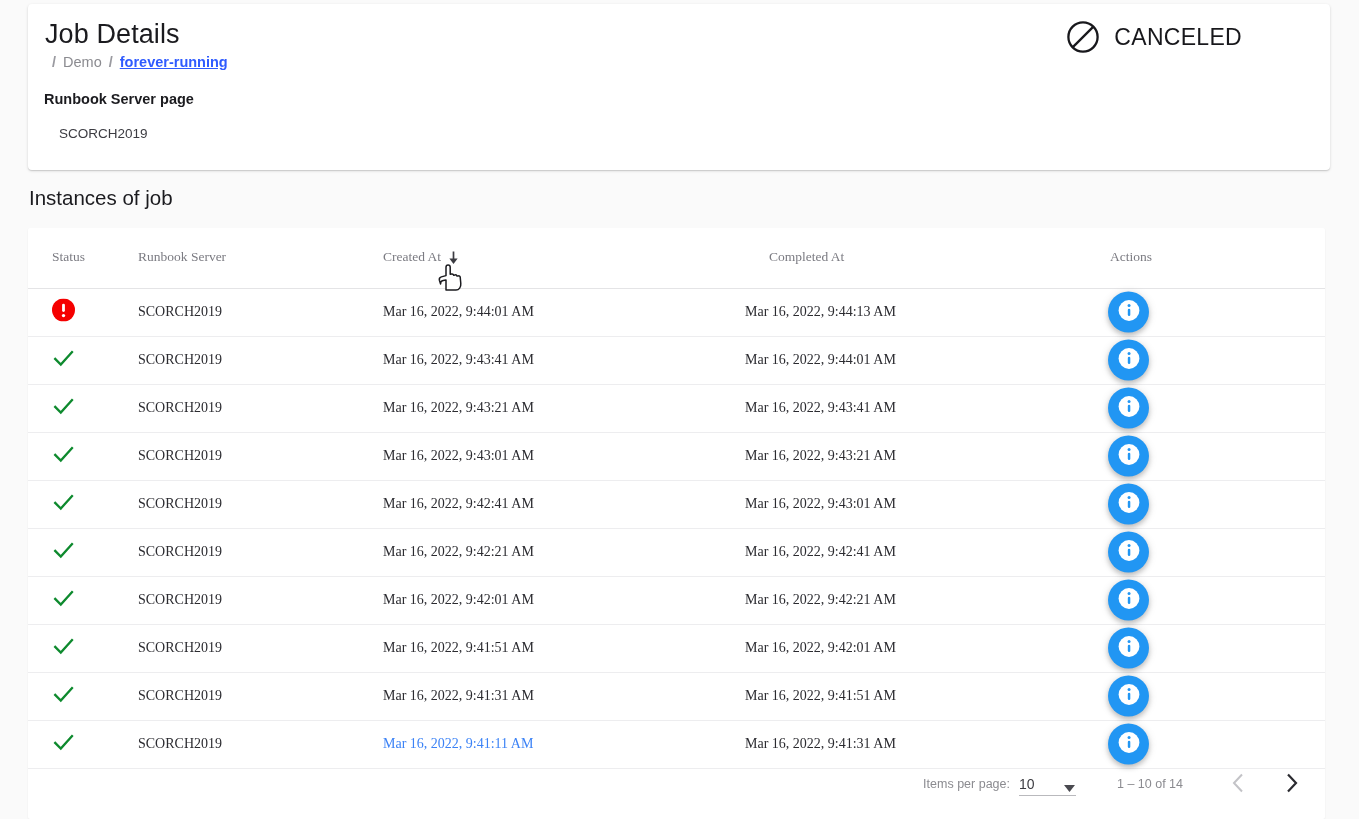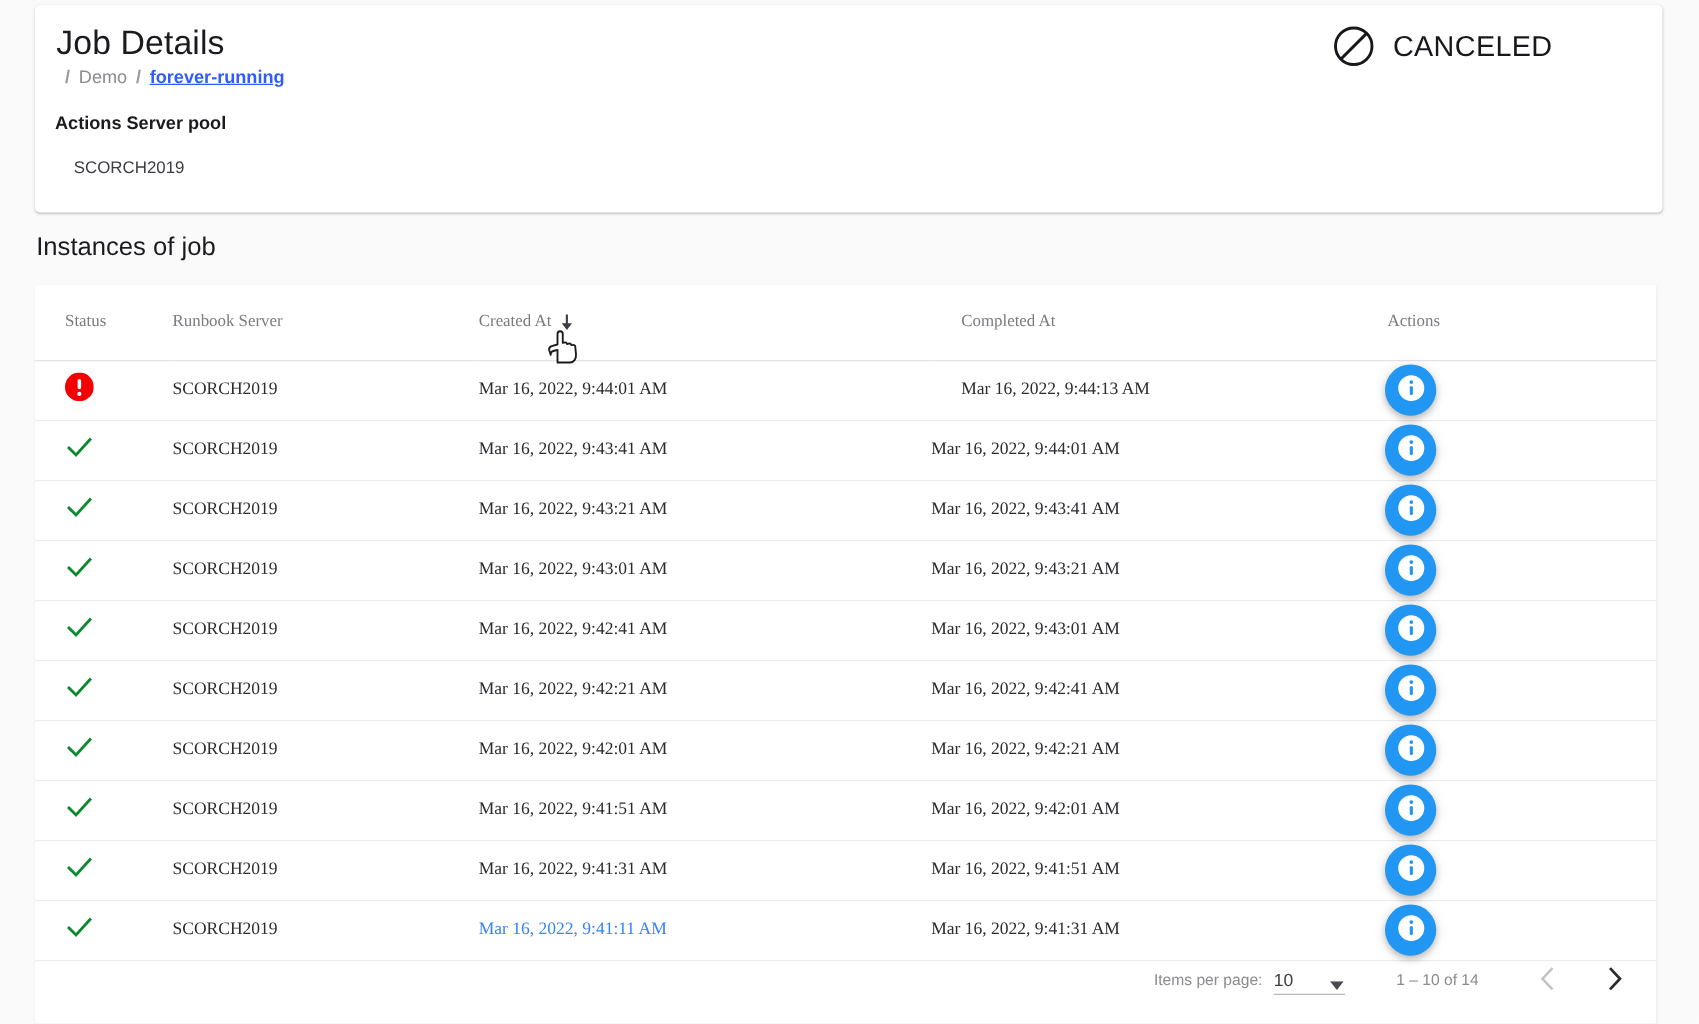--- a/index.html
+++ b/index.html
@@ -229,21 +229,21 @@
 
     <div class="page-title">Job Details</div>
 
     <div class="breadcrumb">
       <span class="sep">/</span>
       <span class="crumb-static">Demo</span>
       <span class="sep">/</span>
       <span class="crumb-link">forever-running</span>
     </div>
 
-    <div class="pool-label">Actions Server pool</div>
+    <div class="pool-label">Runbook Server page</div>
     <div class="pool-value">SCORCH2019</div>
 
     <div class="status-badge">
       <span>
         <svg class="ban-icon" width="34" height="34" viewBox="0 0 34 34">
           <circle cx="17" cy="17" r="14.6" fill="none" stroke="#18181c" stroke-width="2.3"></circle>
           <line x1="7.1" y1="26.9" x2="26.9" y2="7.1" stroke="#18181c" stroke-width="2.3"></line>
         </svg>
       </span>
       <span class="label">CANCELED</span>
@@ -295,21 +295,21 @@
           <tr>
             <td colspan="5" style="padding: 0px; border-bottom: 1px solid rgb(237, 237, 239);">
               <div style="position: relative; height: 47px;">
                 <div style="position: absolute; left: 24px; top: 50%; transform: translateY(-50%);"><svg width="23" height="23" viewBox="0 0 23 23">
                     <circle cx="11.5" cy="11.5" r="11.5" fill="#f50000"></circle>
                     <rect x="10.1" y="5.2" width="2.8" height="8.2" rx="1.4" fill="#ffffff"></rect>
                     <circle cx="11.5" cy="17.1" r="1.65" fill="#ffffff"></circle>
                   </svg></div>
                 <div style="position: absolute; left: 110px; top: 50%; transform: translateY(-50%); font-size: 14px; color: rgb(43, 43, 48); white-space: nowrap;">SCORCH2019</div>
                 <div style="position: absolute; left: 355px; top: 50%; transform: translateY(-50%); font-size: 14px; color: rgb(43, 43, 48); white-space: nowrap;">Mar 16, 2022, 9:44:01 AM</div>
-                <div style="position: absolute; left: 717px; top: 50%; transform: translateY(-50%); font-size: 14px; color: rgb(43, 43, 48); white-space: nowrap; margin-left: 24px;">Mar 16, 2022, 9:44:13 AM</div>
+                <div style="position: absolute; left: 717px; top: 50%; transform: translateY(-50%); font-size: 14px; color: rgb(43, 43, 48); white-space: nowrap;">Mar 16, 2022, 9:44:13 AM</div>
                 <div style="position: absolute; left: 1080px; top: 50%; transform: translateY(-50%);">
                   <button class="info-btn">
                     <span><svg width="22" height="22" viewBox="0 0 22 22">
                         <circle cx="11" cy="11" r="10.4" fill="#ffffff"></circle>
                         <rect x="9.8" y="9.2" width="2.5" height="7.4" rx="1.25" fill="#2196f3"></rect>
                         <circle cx="11.05" cy="6.1" r="1.5" fill="#2196f3"></circle>
                       </svg></span>
                   </button>
                 </div>
               </div>

